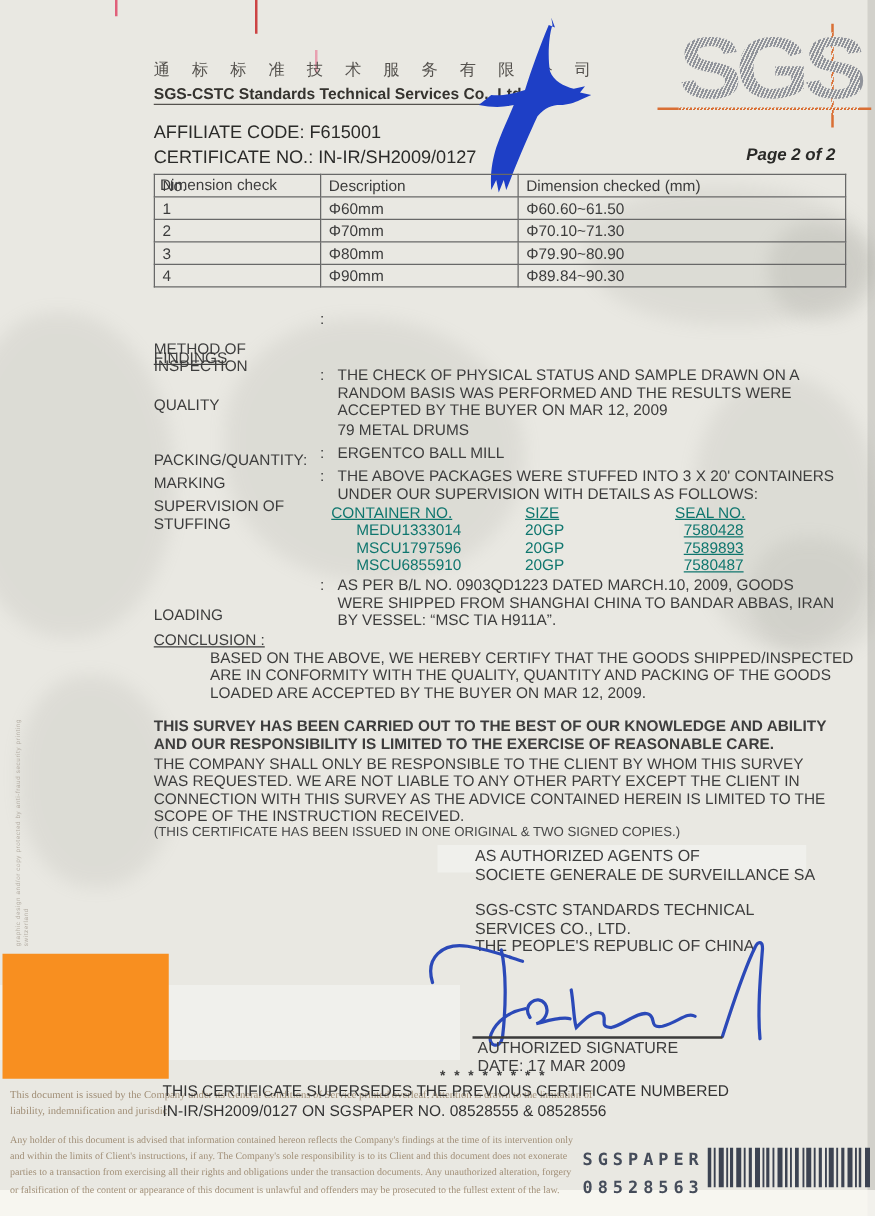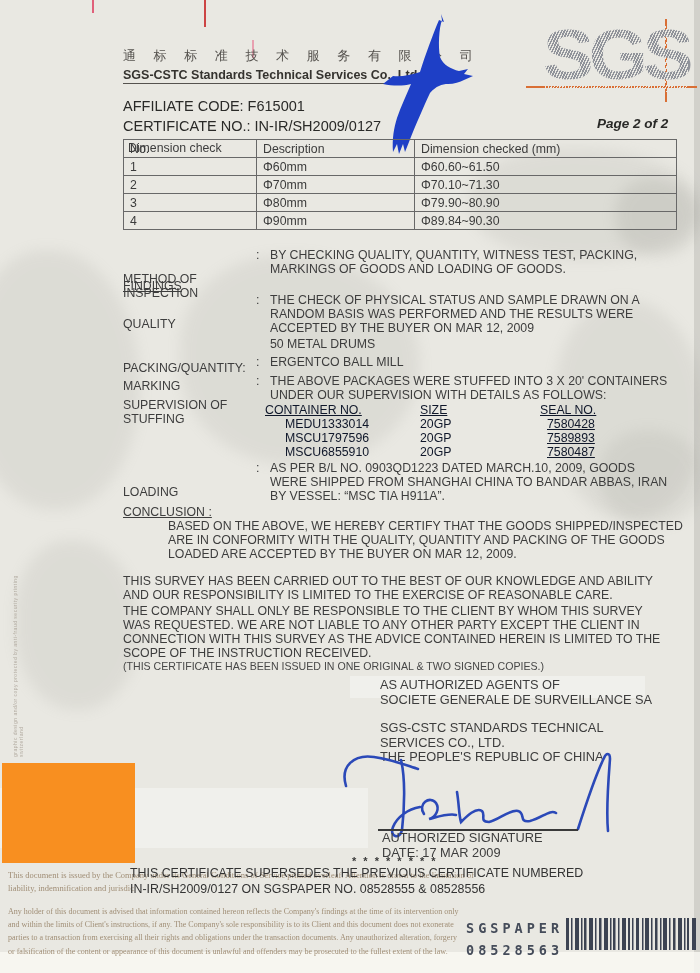--- a/index.html
+++ b/index.html
@@ -24,21 +24,21 @@
   table.dim{border-collapse:collapse;table-layout:fixed;width:553px;}
   table.dim td{border:1px solid #686868;font-size:12.3px;color:#3c3c3c;
                padding:1px 0 1px 6px;height:15px;white-space:nowrap;overflow:hidden;}
   
   .defrow{position:absolute;display:grid;grid-template-columns:133px 14px 402px;
           font-size:12.3px;line-height:14px;color:#3d3d3d;}
   .defrow .lbl{white-space:normal;margin-top:24px;}
   .u{text-decoration:underline;}
   .para{position:absolute;width:540px;font-size:12.3px;line-height:14px;color:#3d3d3d;}
   .ctable{position:absolute;display:grid;grid-template-columns:155px 120px 122px;
-          font-size:12.3px;line-height:14px;color:#0f172a;}
+          font-size:12.3px;line-height:14px;color:#0f766e;}
   .ctable .h{text-decoration:underline;}
   .ctable .c1{padding-left:20px;} .ctable .c3{padding-left:7px;text-decoration:underline;}
   .note{font-size:10.6px;color:#474747;}
   
   .rcol{font-size:12.8px;line-height:14.5px;color:#3d3d3d;}
   .sigline{position:absolute;height:1.5px;background:#3a3a3a;}
   .asterisks{font-size:11px;font-weight:bold;letter-spacing:2px;color:#3a3a3a;}
   
   .supersede{font-size:12.4px;line-height:15.5px;color:#333;z-index:6;}
   .legal{font-family:"Liberation Serif",serif;color:#a08e76;z-index:3;}
@@ -129,35 +129,34 @@
       <td>4</td>
       <td>Φ90mm</td>
       <td>Φ89.84~90.30</td>
     </tr>
   </tbody>
     </table>
 
   <div class="defrow content" style="left:123px;top:248px;">
     <div class="lbl">METHOD OF INSPECTION</div>
     <div>:</div>
-    <div>BY CHECKING QUALITY, QUANTITY, WITNESS TEST, PACKING, MARKINGS OF GOODS AND LOADING OF GOODS.</div>
   </div>
 
   <div class="abs u content" style="left:123px;top:279px;font-size:12.3px;text-decoration:underline;">FINDINGS</div>
 
   <div class="defrow content" style="left:123px;top:293px;">
     <div class="lbl">QUALITY</div>
     <div>:</div>
     <div>THE CHECK OF PHYSICAL STATUS AND SAMPLE DRAWN ON A RANDOM BASIS WAS PERFORMED AND THE RESULTS WERE ACCEPTED BY THE BUYER ON MAR 12, 2009</div>
   </div>
 
   <div class="defrow content" style="left:123px;top:337px;">
     <div class="lbl">PACKING/QUANTITY:</div>
     <div></div>
-    <div>50 METAL DRUMS</div>
+    <div>79 METAL DRUMS</div>
   </div>
 
   <div class="defrow content" style="left:123px;top:355px;">
     <div class="lbl">MARKING</div>
     <div>:</div>
     <div>ERGENTCO BALL MILL</div>
   </div>
 
   <div class="defrow content" style="left:123px;top:374px;">
     <div class="lbl">SUPERVISION OF STUFFING</div>
@@ -181,21 +180,21 @@
   </div>
 
   <div class="defrow content" style="left:123px;top:461px;">
     <div class="lbl">LOADING</div>
     <div>:</div>
     <div>AS PER B/L NO. 0903QD1223 DATED MARCH.10, 2009, GOODS WERE SHIPPED FROM SHANGHAI CHINA TO BANDAR ABBAS, IRAN BY VESSEL: “MSC TIA H911A”.</div>
   </div>
 
   <div class="abs u content" style="left:123px;top:505px;font-size:12.3px;">CONCLUSION :</div>
   <div class="para content" style="left:123px;top:519px;margin-left:45px;">BASED ON THE ABOVE, WE HEREBY CERTIFY THAT THE GOODS SHIPPED/INSPECTED ARE IN CONFORMITY WITH THE QUALITY, QUANTITY AND PACKING OF THE GOODS LOADED ARE ACCEPTED BY THE BUYER ON MAR 12, 2009.</div>
-  <div class="para content" style="left:123px;top:574px;">THIS SURVEY HAS BEEN CARRIED OUT TO THE BEST OF OUR KNOWLEDGE AND ABILITY AND OUR RESPONSIBILITY IS LIMITED TO THE EXERCISE OF REASONABLE CARE.</div>
+  <div class="para content" style="left:123px;top:574px;font-weight:bold;">THIS SURVEY HAS BEEN CARRIED OUT TO THE BEST OF OUR KNOWLEDGE AND ABILITY AND OUR RESPONSIBILITY IS LIMITED TO THE EXERCISE OF REASONABLE CARE.</div>
   <div class="para content" style="left:123px;top:604px;">THE COMPANY SHALL ONLY BE RESPONSIBLE TO THE CLIENT BY WHOM THIS SURVEY WAS REQUESTED.  WE ARE NOT LIABLE TO ANY OTHER PARTY EXCEPT THE CLIENT IN CONNECTION WITH THIS SURVEY AS THE ADVICE CONTAINED HEREIN IS LIMITED TO THE SCOPE OF THE INSTRUCTION RECEIVED.</div>
   <div class="abs rcol content" style="left:380px;top:678px;">
     <div>AS AUTHORIZED AGENTS OF</div>
     <div>SOCIETE GENERALE DE SURVEILLANCE SA</div>
   </div>
 
   <div class="abs note content" style="left:123px;top:660px;">(THIS CERTIFICATE HAS BEEN ISSUED IN ONE ORIGINAL &amp; TWO SIGNED COPIES.)</div>
   <div class="abs rcol content" style="left:380px;top:721px;">
     <div>SGS-CSTC STANDARDS TECHNICAL</div>
     <div>SERVICES CO., LTD.</div>

